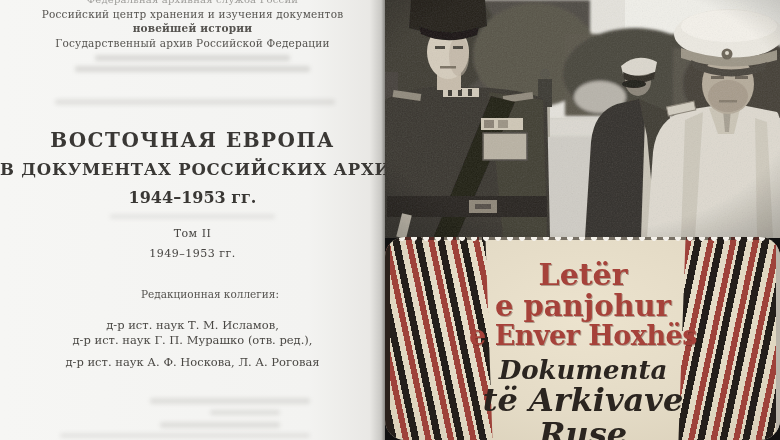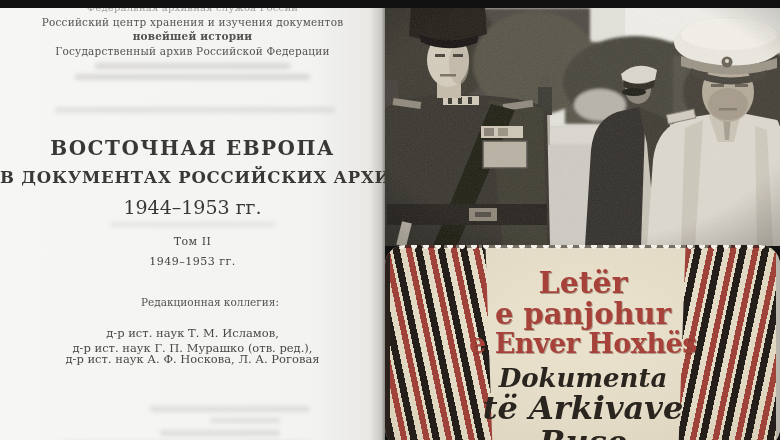--- a/index.html
+++ b/index.html
@@ -1,29 +1,29 @@
 <!DOCTYPE html>
 <html><head>
 <meta charset="utf-8">
 <style>
   * { margin:0; padding:0; box-sizing:border-box; }
   body { width:780px; height:440px; overflow:hidden; background:#111;
          font-family:"DejaVu Serif", serif; }
-  .stage { position:relative; width:780px; height:413px; background:#111;margin-top:8px; }
+  .stage { position:relative; width:780px; height:413px; background:#111; }
 
   
   .page { position:absolute; left:0; top:0; width:385px; height:440px;
           background:linear-gradient(90deg,#f6f6f4 0%,#f3f3f1 80%,#e9e8e5 96%,#c9c8c4 99%,#8a8985 100%);
           overflow:hidden; color:#413f3c; }
   .page .cline { position:absolute; left:0; width:100%; text-align:center; white-space:nowrap; }
   .hdr  { font-size:10.5px; color:#55534f; letter-spacing:.2px; }
   .hdr-cut { top:-6px; font-size:10px; opacity:.55; }
   .t-main { font-weight:bold; font-size:20px; letter-spacing:1.5px; color:#3a3835; }
   .t-sub  { font-weight:bold; font-size:16.5px; letter-spacing:.8px; color:#3a3835; }
-  .t-years{ font-weight:normal; font-size:19px; color:#3a3835; }
+  .t-years{ font-weight:bold; font-size:16px; color:#3a3835; }
   .vol    { font-size:11px; letter-spacing:.5px; color:#454340; }
   .ed-h   { font-size:10.5px; color:#55534f; }
   .ed-l   { font-size:11.5px; color:#4a4844; }
   .ghost  { position:absolute; background:#aeaca8; opacity:.38; filter:blur(2px); border-radius:2px; }
 
   
   .photo { position:absolute; left:385px; top:0; width:395px; height:238px; overflow:hidden;
            background:#dcdad4; }
   .photo svg { display:block; filter:contrast(1.04); }
 
@@ -77,21 +77,21 @@
     <div class="cline t-years" style="top:188px;">1944–1953 гг.</div>
 
     <div class="ghost" style="left:110px; top:214px; width:165px; height:5px; opacity:.22;"></div>
 
     <div class="cline vol" style="top:227px;">Том II</div>
     <div class="cline vol" style="top:247px;">1949–1953 гг.</div>
 
     <div class="cline ed-h" style="top:288px;padding-left:35px;">Редакционная коллегия:</div>
     <div class="cline ed-l" style="top:318px;">д-р ист. наук Т. М. Исламов,</div>
     <div class="cline ed-l" style="top:333px;">д-р ист. наук Г. П. Мурашко (отв. ред.),</div>
-    <div class="cline ed-l" style="top:344px;">д-р ист. наук А. Ф. Носкова, Л. А. Роговая</div>
+    <div class="cline ed-l" style="top:355px;">д-р ист. наук А. Ф. Носкова, Л. А. Роговая</div>
 
     <div class="ghost" style="left:150px; top:398px; width:160px; height:6px; opacity:.3;"></div>
     <div class="ghost" style="left:210px; top:410px; width:70px;  height:5px; opacity:.3;"></div>
     <div class="ghost" style="left:160px; top:422px; width:120px; height:6px; opacity:.3;"></div>
     <div class="ghost" style="left:60px;  top:433px; width:250px; height:5px; opacity:.25;"></div>
   </div>
 
   <div class="photo">
     <svg width="395" height="238" viewBox="0 0 395 238" xmlns="http://www.w3.org/2000/svg">
       <defs>

